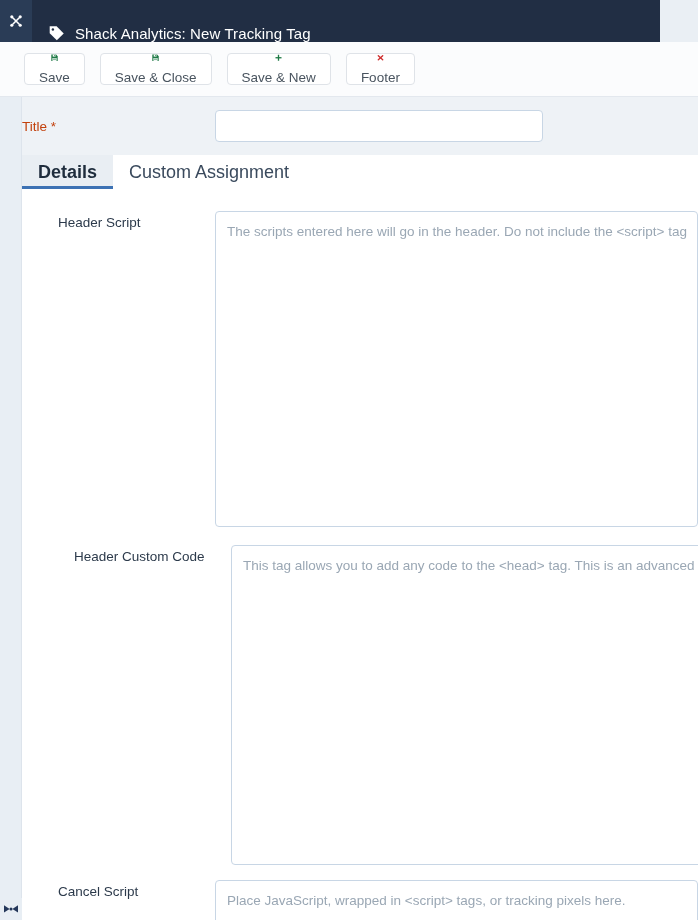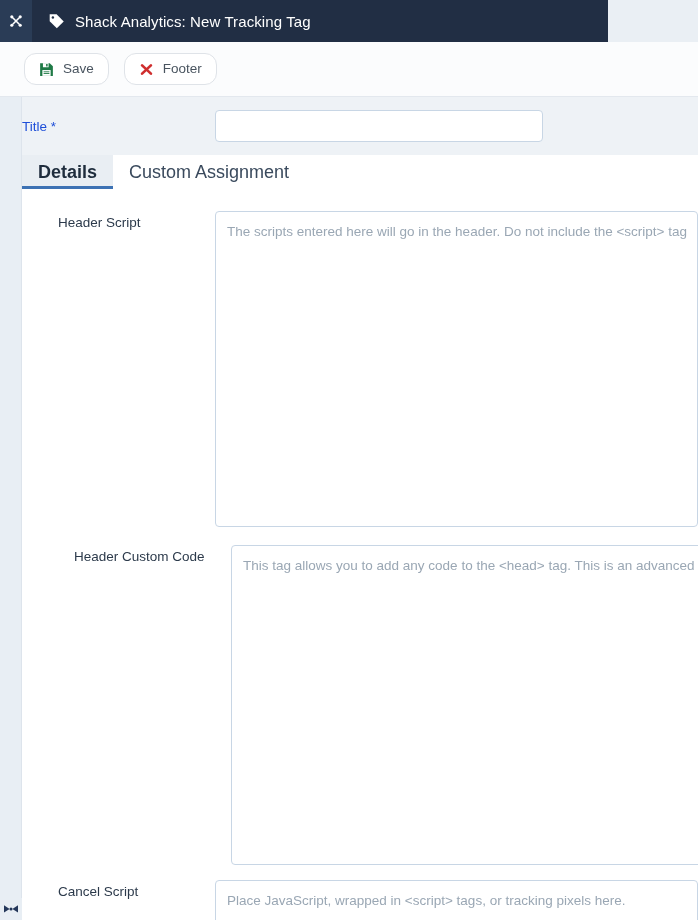--- a/index.html
+++ b/index.html
@@ -16,24 +16,24 @@
     width: 698px;
     height: 920px;
     overflow: hidden;
     background: #eaeff4;
   }
 
   
   .topbar {
     position: absolute;
     top: 0; left: 0;
-    width: 608px; height: 42px;
+    width: 660px; height: 42px;
     background: #212e44;
     display: flex;
-    align-items: center;
+    align-items: flex-end;
   }
   .brand-square {
     width: 32px; height: 42px;
     background: #2a3c56;
     display: flex;
     align-items: center;
     justify-content: center;
     flex: 0 0 auto;
   }
   .joomla-logo { display: block; }
@@ -60,29 +60,30 @@
     border-bottom: 1px solid #e3e8ee;
     display: flex;
     align-items: center;
     padding-left: 24px;
     gap: 15px;
   }
   .tb-btn {
     height: 32px;
     background: #ffffff;
     border: 1px solid #dfe3e8;
-    border-radius: 12px;
+    border-radius: 4px;
     display: flex;
     align-items: center;
     gap: 9px;
     padding: 0 14px;
     font-size: 13.5px;
     color: #49545f;
     cursor: pointer;
     white-space: nowrap;
+    flex-direction: column;
   }
   .tb-btn .lbl { line-height: 1; }
 
   
   .side-strip {
     position: absolute;
     top: 97px; left: 0;
     width: 22px;
     height: 823px;
     background: #e8eef4;
@@ -104,21 +105,21 @@
     top: 97px; left: 22px;
     width: 676px; height: 58px;
     background: #eef2f6;
     display: flex;
     align-items: center;
   }
   .title-label {
     width: 193px;
     padding-left: 0;
     font-size: 13.5px;
-    color: #1d4ed8;
+    color: #c2410c;
     flex: 0 0 auto;
   }
   .title-input {
     width: 328px;
     height: 32px;
     border: 1px solid #c8d6e5;
     border-radius: 4px;
     background: #ffffff;
     outline: none;
     font-size: 13.5px;
@@ -231,21 +232,39 @@
         <path d="M1.2 1.2 H11.4 L14.8 4.6 V14.8 H1.2 Z" fill="#1f7a46"></path>
         <rect x="4.2" y="1.2" width="6" height="4.4" fill="#ffffff"></rect>
         <rect x="7.6" y="2.1" width="1.6" height="2.6" fill="#1f7a46"></rect>
         <rect x="3.6" y="8.6" width="8.8" height="6.2" fill="#ffffff"></rect>
         <rect x="4.9" y="10" width="6.2" height="0.95" fill="#1f7a46"></rect>
         <rect x="4.9" y="11.8" width="6.2" height="0.95" fill="#1f7a46"></rect>
       </svg>
       <span class="lbl">Save</span>
     </div>
 
-
+    <div class="tb-btn">
+      <svg width="15" height="15" viewBox="0 0 16 16">
+        <path d="M1.2 1.2 H11.4 L14.8 4.6 V14.8 H1.2 Z" fill="#1f7a46"></path>
+        <rect x="4.2" y="1.2" width="6" height="4.4" fill="#ffffff"></rect>
+        <rect x="7.6" y="2.1" width="1.6" height="2.6" fill="#1f7a46"></rect>
+        <rect x="3.6" y="8.6" width="8.8" height="6.2" fill="#ffffff"></rect>
+        <rect x="4.9" y="10" width="6.2" height="0.95" fill="#1f7a46"></rect>
+        <rect x="4.9" y="11.8" width="6.2" height="0.95" fill="#1f7a46"></rect>
+      </svg>
+      <span class="lbl">Save &amp; Close</span>
+    </div>
+
+    <div class="tb-btn">
+      <svg width="15" height="15" viewBox="0 0 16 16">
+        <rect x="6.6" y="1.6" width="2.8" height="12.8" fill="#1f7a46"></rect>
+        <rect x="1.6" y="6.6" width="12.8" height="2.8" fill="#1f7a46"></rect>
+      </svg>
+      <span class="lbl">Save &amp; New</span>
+    </div>
 
     <div class="tb-btn">
       <svg width="15" height="15" viewBox="0 0 16 16">
         <g stroke="#cf2e2e" stroke-width="2.9" stroke-linecap="round">
           <line x1="3.3" y1="3.6" x2="12.7" y2="12.4"></line>
           <line x1="12.7" y1="3.6" x2="3.3" y2="12.4"></line>
         </g>
       </svg>
       <span class="lbl">Footer</span>
     </div>

